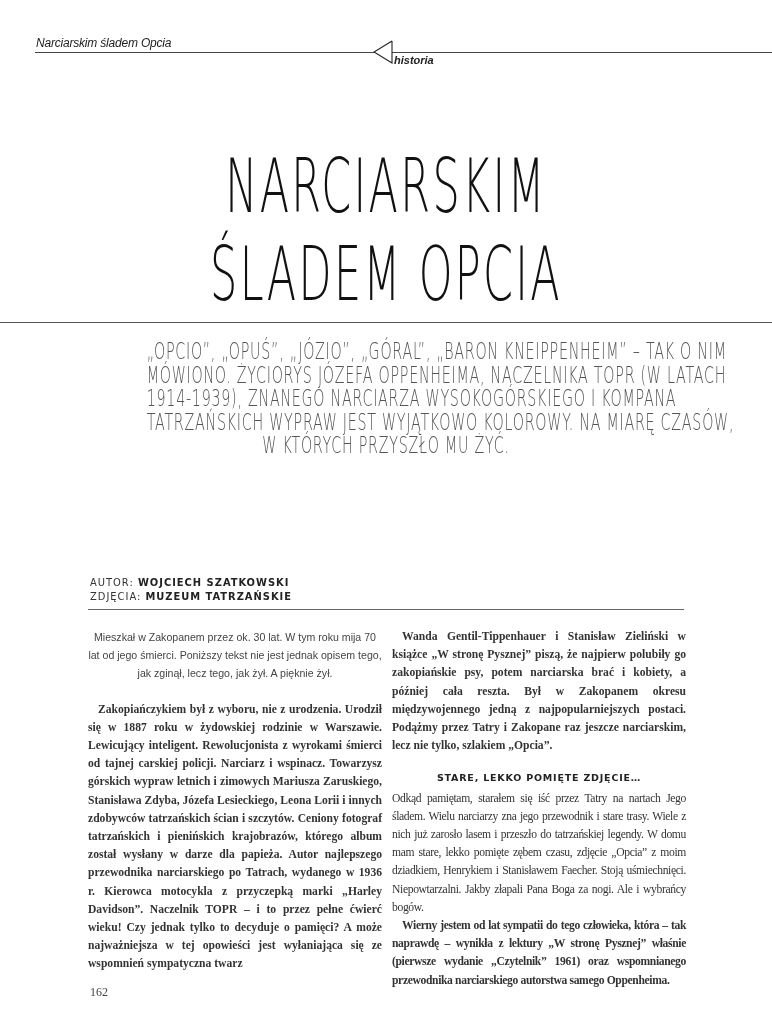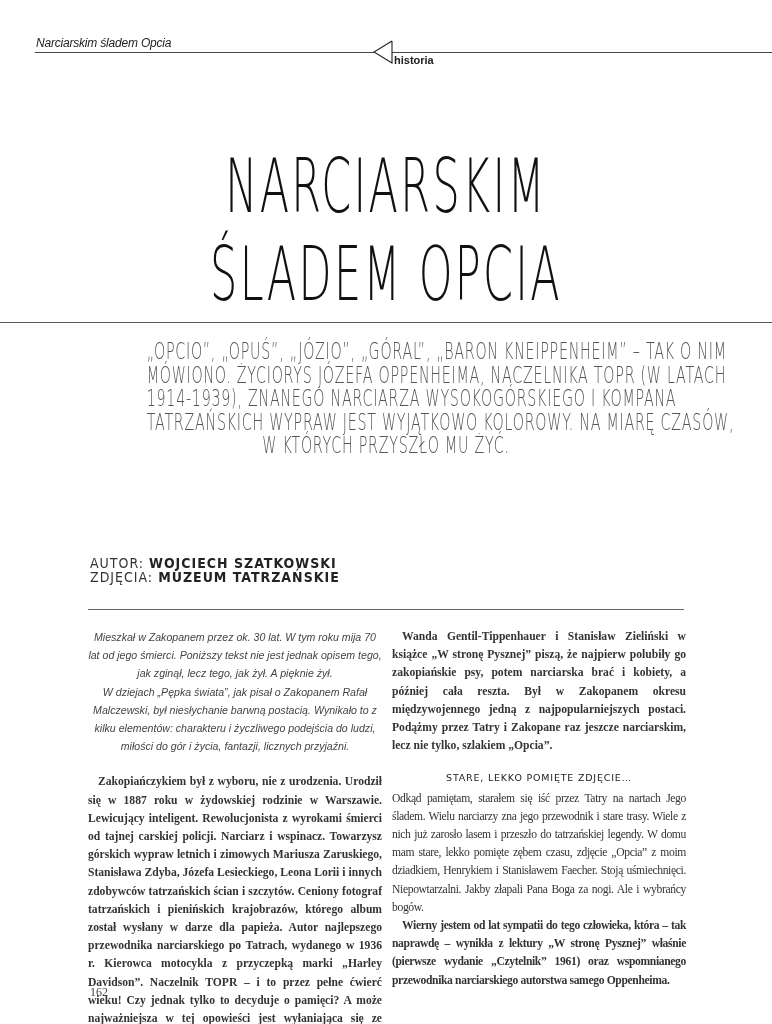--- a/index.html
+++ b/index.html
@@ -10,21 +10,21 @@
       left: 36px; top: 36px;
       font-family: "Liberation Sans", sans-serif;
       font-style: italic; font-size: 12px; color: #222;
       letter-spacing: -0.2px;
     }
     .header-rule { left: 35px; right: 0; top: 52px; height: 0; border-top: 1.5px solid #444; }
     .section-icon { left: 373px; top: 40px; width: 22px; height: 26px; }
     .section-label {
       left: 394px; top: 54px;
       font-family: "Liberation Sans", sans-serif;
-      font-weight: bold; font-size: 11px; color: #222;
+      font-style: italic; font-weight: bold; font-size: 11px; color: #222;
     }
 
     .title {
       left: 0; width: 772px; top: 142px;
       text-align: center;
       font-family: "DejaVu Sans", sans-serif;
       font-weight: 200; font-size: 74px; line-height: 88px;
       color: #111; letter-spacing: 4px;
       transform: scaleX(0.58); transform-origin: 386px 0;
     }
@@ -35,46 +35,46 @@
       left: 0; width: 772px; top: 340px;
       text-align: center;
       font-family: "DejaVu Sans", sans-serif;
       font-weight: 200; font-size: 23px; line-height: 23.6px;
       color: #555; letter-spacing: 1.2px; text-transform: uppercase;
       transform: scaleX(0.62); transform-origin: 386px 0;
     }
     .lead-line { display: block; white-space: nowrap; }
 
     .credits {
-      left: 90px; top: 556px;
+      left: 90px; top: 576px;
       font-family: "DejaVu Sans Condensed", "DejaVu Sans", sans-serif;
-      font-size: 14px; line-height: 14px; color: #333; letter-spacing: 1px;
+      font-size: 11px; line-height: 14px; color: #333; letter-spacing: 1px;
       text-transform: uppercase;
     }
     .credits .val { font-weight: bold; color: #222; }
     .credits-rule { left: 88px; width: 596px; top: 609px; border-top: 1.5px solid #666; }
 
     .col {
       top: 628px; width: 294px;
       font-family: "Liberation Serif", serif;
       font-size: 11.6px; line-height: 18.2px; color: #333;
     }
     .col-left { left: 88px; }
     .col-right { left: 392px; }
     .col p { margin: 0; text-align: justify; text-align-last: left; }
     .intro {
-      font-family: "Liberation Sans", sans-serif; font-style: italic;
+      font-family: "Liberation Sans", sans-serif; 
       color: #444; text-align: center !important; text-align-last: center !important;
       font-size: 10.6px;
     }
     .indent { text-indent: 10px; font-weight: bold; }
     .gap { margin-top: 18px !important; }
     .subhead {
       text-align: right; text-align-last: center !important;
-      font-family: "DejaVu Sans", sans-serif; font-weight: normal;
+      font-family: "DejaVu Sans", sans-serif; font-weight: bold;
       font-size: 9.5px; letter-spacing: 0.8px; color: #222;
       margin-top: 14px !important; margin-bottom: 2px !important;
       text-transform: uppercase;
     }
     .tight { letter-spacing: -0.35px; }
 
     .page-number {
       left: 90px; top: 985px;
       font-family: "Liberation Serif", serif; font-size: 12px; color: #444;
     }
@@ -110,21 +110,20 @@
   </div>
   <div>
     <span>Zdjęcia:</span>
     <span class="val">Muzeum Tatrzańskie</span>
   </div>
 </div>
 <div class="abs credits-rule"></div>
 
 <div class="abs col col-left">
   <p class="intro">Mieszkał w Zakopanem przez ok. 30 lat. W tym roku mija 70 lat od jego śmierci. Poniższy tekst nie jest jednak opisem tego, jak zginął, lecz tego, jak żył. A pięknie żył.</p>
-  <p class="intro">W dziejach „Pępka świata”, jak pisał o Zakopanem Rafał Malczewski, był niesłychanie barwną postacią. Wynikało to z kilku elementów: charakteru i życzliwego podejścia do ludzi, miłości do gór i życia, fantazji, licznych przyjaźni.</p>
   <p class="indent gap">Zakopiańczykiem był z wyboru, nie z urodzenia. Urodził się w 1887 roku w żydowskiej rodzinie w Warszawie. Lewicujący inteligent. Rewolucjonista z wyrokami śmierci od tajnej carskiej policji. Narciarz i wspinacz. Towarzysz górskich wypraw letnich i zimowych Mariusza Zaruskiego, Stanisława Zdyba, Józefa Lesieckiego, Leona Lorii i innych zdobywców tatrzańskich ścian i szczytów. Ceniony fotograf tatrzańskich i pienińskich krajobrazów, którego album został wysłany w darze dla papieża. Autor najlepszego przewodnika narciarskiego po Tatrach, wydanego w 1936 r. Kierowca motocykla z przyczepką marki „Harley Davidson”. Naczelnik TOPR – i to przez pełne ćwierć wieku! Czy jednak tylko to decyduje o pamięci? A może najważniejsza w tej opowieści jest wyłaniająca się ze wspomnień sympatyczna twarz</p>
 </div>
 
 <div class="abs col col-right">
   <p class="indent">Wanda Gentil-Tippenhauer i Stanisław Zieliński w książce „W stronę Pysznej” piszą, że najpierw polubiły go zakopiańskie psy, potem narciarska brać i kobiety, a później cała reszta. Był w Zakopanem okresu międzywojennego jedną z najpopularniejszych postaci. Podążmy przez Tatry i Zakopane raz jeszcze narciarskim, lecz nie tylko, szlakiem „Opcia”.</p>
   <p class="subhead">Stare, lekko pomięte zdjęcie…</p>
   <p class="tight">Odkąd pamiętam, starałem się iść przez Tatry na nartach Jego śladem. Wielu narciarzy zna jego przewodnik i stare trasy. Wiele z nich już zarosło lasem i przeszło do tatrzańskiej legendy. W domu mam stare, lekko pomięte zębem czasu, zdjęcie „Opcia” z moim dziadkiem, Henrykiem i Stanisławem Faecher. Stoją uśmiechnięci. Niepowtarzalni. Jakby złapali Pana Boga za nogi. Ale i wybrańcy bogów.</p>
   <p class="indent tight">Wierny jestem od lat sympatii do tego człowieka, która – tak naprawdę – wynikła z lektury „W stronę Pysznej” właśnie (pierwsze wydanie „Czytelnik” 1961) oraz wspomnianego przewodnika narciarskiego autorstwa samego Oppenheima.</p>
 </div>
 

